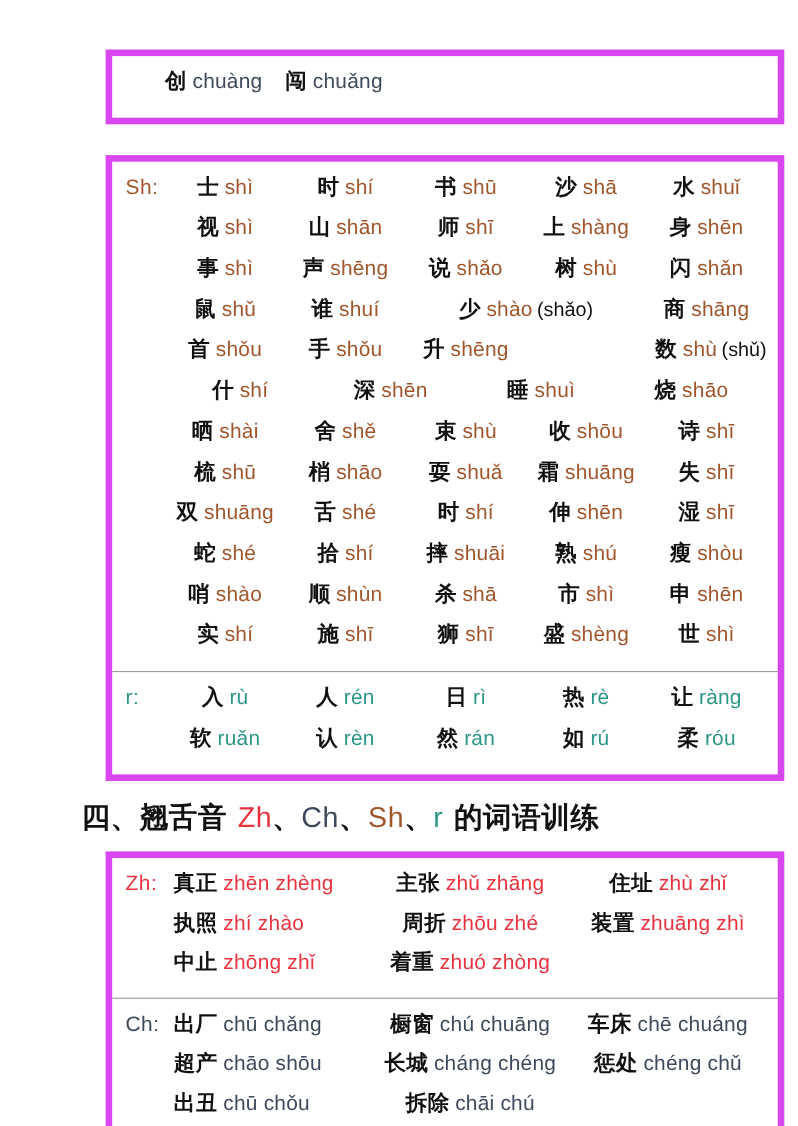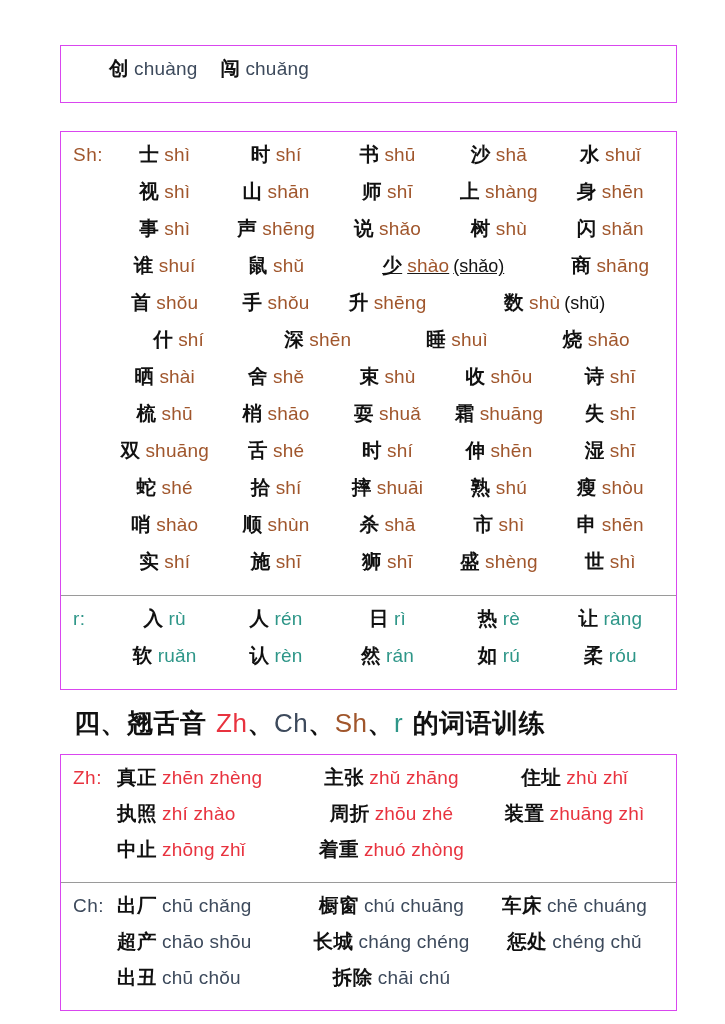--- a/index.html
+++ b/index.html
@@ -17,24 +17,25 @@
   .page {
     position: relative;
     width: 725px;
     height: 1024px;
     box-sizing: border-box;
     padding: 45px 48px 0 60px;
   }
 
   
   .box {
-    border: 1px solid #d946ef;
+    border: 6px solid #d946ef;
     box-sizing: border-box;
     width: 617px;
     background: #fff;
+    margin-left: 36px;
   }
   .spacer-sm { height: 28px; }
 
   .section-divider {
     border-top: 1px solid #9a9a9a;
   }
 
   
   .rowgroup { padding: 9px 0 10px 0; }
   .row {
@@ -169,34 +170,34 @@
           <div class="cell"><span class="hz">声</span><span class="py c-sh">shēng</span></div>
           <div class="cell"><span class="hz">说</span><span class="py c-sh">shǎo</span></div>
           <div class="cell"><span class="hz">树</span><span class="py c-sh">shù</span></div>
           <div class="cell"><span class="hz">闪</span><span class="py c-sh">shǎn</span></div>
         </div>
       </div>
 
       <div class="row">
         <div class="label blank">x</div>
         <div class="cells">
+          <div class="cell"><span class="hz">鼠</span><span class="py c-sh">shǔ</span></div>
           <div class="cell"><span class="hz">谁</span><span class="py c-sh">shuí</span></div>
-          <div class="cell"><span class="hz">鼠</span><span class="py c-sh">shǔ</span></div>
-          <div class="cell" style="flex:2 1 0;text-decoration:underline;"><span class="hz">少</span><span class="py c-sh">shào</span><span class="alt">(shǎo)</span></div>
+          <div class="cell" style="flex:2 1 0;"><span class="hz">少</span><span class="py c-sh">shào</span><span class="alt">(shǎo)</span></div>
           <div class="cell"><span class="hz">商</span><span class="py c-sh">shāng</span></div>
         </div>
       </div>
 
       <div class="row">
         <div class="label blank">x</div>
         <div class="cells">
           <div class="cell"><span class="hz">首</span><span class="py c-sh">shǒu</span></div>
           <div class="cell"><span class="hz">手</span><span class="py c-sh">shǒu</span></div>
           <div class="cell"><span class="hz">升</span><span class="py c-sh">shēng</span></div>
-          <div class="cell" style="flex:2 1 0;text-align:center;"><span class="hz">数</span><span class="py c-sh">shù</span><span class="alt">(shǔ)</span></div>
+          <div class="cell" style="flex:2 1 0;text-align:right;"><span class="hz">数</span><span class="py c-sh">shù</span><span class="alt">(shǔ)</span></div>
         </div>
       </div>
 
       <div class="row">
         <div class="label blank">x</div>
         <div class="cells">
           <div class="cell"><span class="hz">什</span><span class="py c-sh">shí</span></div>
           <div class="cell"><span class="hz">深</span><span class="py c-sh">shēn</span></div>
           <div class="cell"><span class="hz">睡</span><span class="py c-sh">shuì</span></div>
           <div class="cell"><span class="hz">烧</span><span class="py c-sh">shāo</span></div>

